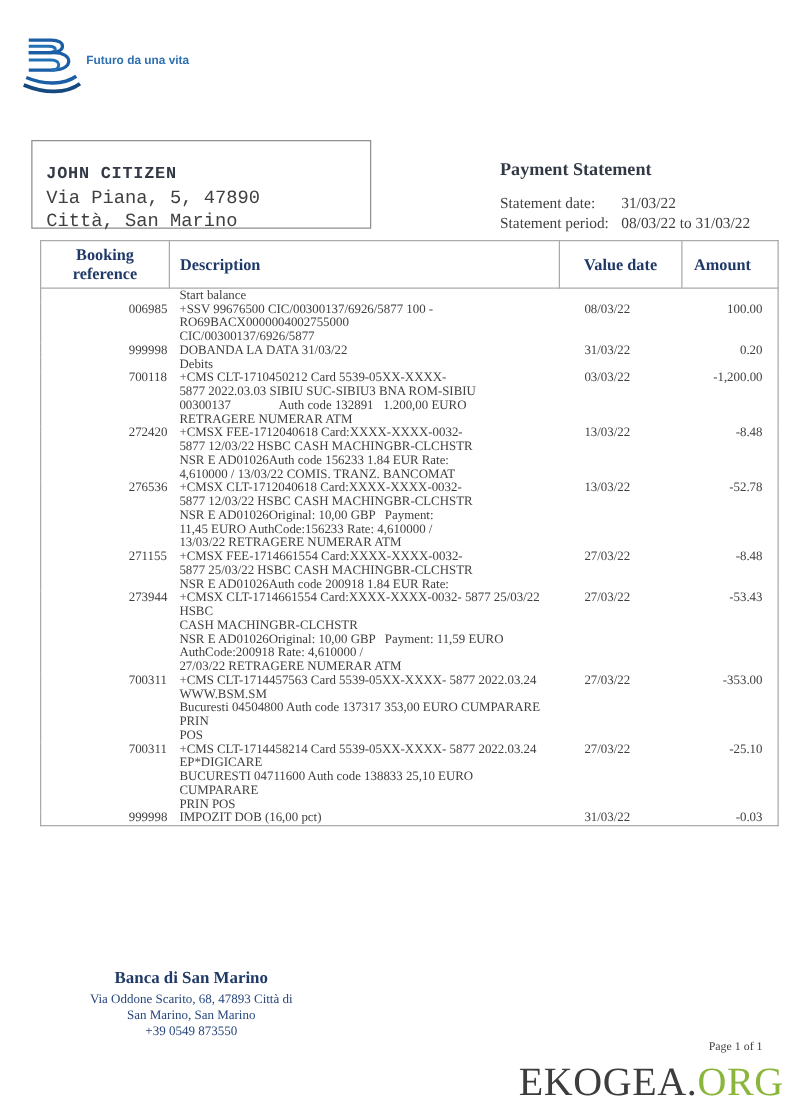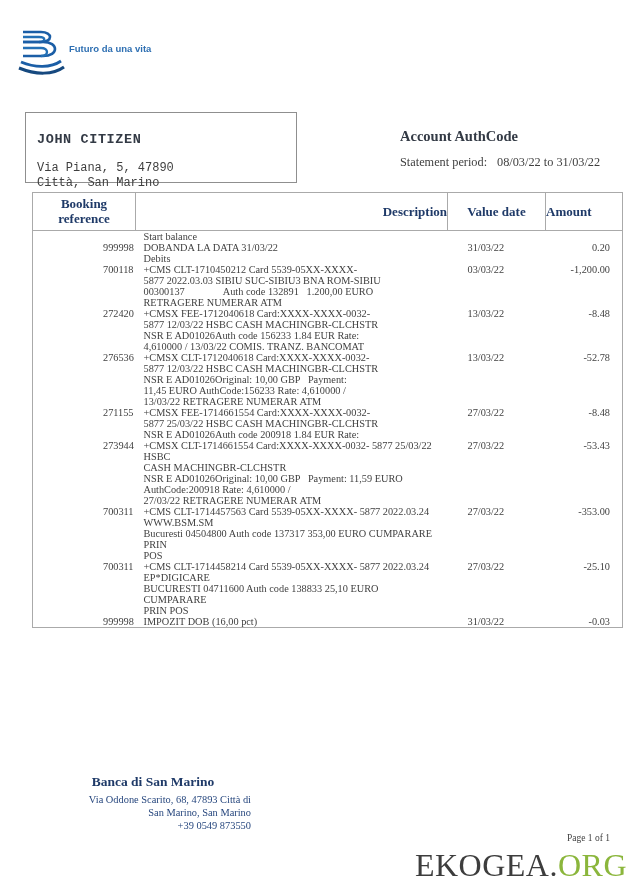--- a/index.html
+++ b/index.html
@@ -21,21 +21,21 @@
     font-family:"Liberation Sans", sans-serif; font-size:9.5px; font-weight:bold;
     color:var(--tagline-blue); text-align:right; margin-top:3px; padding-right:1px;
   }
 
   
   .recipient-box {
     position:absolute; left:25px; top:112px; width:272px; height:71px;
     border:1px solid #8f8f8f; box-sizing:border-box; padding:19px 11px;font-family:Liberation Mono, monospace;
   }
   .recipient-name { font-size:13.5px; font-weight:bold; color:var(--heading-dark); letter-spacing:0.6px; }
-  .recipient-address { font-size:12px; color:var(--text-dark); width:175px; line-height:1.28; margin-top:14px; }
+  .recipient-address { font-size:15px; color:var(--text-dark); width:175px; line-height:1.28; margin-top:2px; }
 
   
   .statement-info { position:absolute; left:400px; top:128px; width:220px; }
   .statement-title { font-size:14.5px; font-weight:bold; color:var(--heading-dark); margin-bottom:9px; }
   .statement-row { display:flex; font-size:12.3px; color:var(--text-dark); line-height:1.32; }
   .statement-label { width:97px; flex:0 0 97px; }
 
   
   .stmt-table {
     position:absolute; left:32px; top:192px; width:590px;
@@ -46,33 +46,33 @@
   .stmt-table col.c-ref    { width:103px; }
   .stmt-table col.c-desc   { width:312px; }
   .stmt-table col.c-date   { width:98px;  }
   .stmt-table col.c-amount { width:77px;  }
   .stmt-table th {
     color:var(--header-navy); font-size:13px; font-weight:bold;
     height:37px; vertical-align:middle; border:1px solid var(--border-gray);
     padding:0;
   }
   .stmt-table th.h-ref  { padding:0 14px; text-align:center; line-height:1.1; }
-  .stmt-table th.h-desc { text-align:right; padding-left:8px; }
+  .stmt-table th.h-desc { text-align:left; padding-left:8px; }
   .stmt-table th.h-date { text-align:center; }
-  .stmt-table th.h-amount { text-align:left; padding-right:12px; }
+  .stmt-table th.h-amount { text-align:center; padding-right:12px; }
   .stmt-table td { vertical-align:top; padding:0; }
   td.ref    { padding-left:70px; }
   td.desc   { padding-left:8px; padding-right:4px; white-space:pre-wrap; }
   td.date   { padding-left:20px; }
   td.amount { text-align:right; padding-right:12px; }
 
   
   .footer-bank { position:absolute; left:55px; top:774px; width:196px; text-align:center; }
   .footer-bank-name { font-size:13.5px; font-weight:bold; color:var(--header-navy); margin-bottom:3px; }
-  .footer-line { font-size:10.4px; line-height:13px; color:var(--footer-navy);text-align:right; }
+  .footer-line { font-size:10.4px; line-height:13px; color:var(--footer-navy); }
 
   .page-number { position:absolute; right:24px; top:833px; font-size:9.5px; color:var(--text-dark); }
 
   .watermark {
     position:absolute; right:7px; top:847px;
     font-family:Liberation Serif, serif; font-size:32px; letter-spacing:0.5px;
   }
   .watermark-primary { color:var(--watermark-dark); }
   .watermark-secondary { color:var(--watermark-green); }
 </style>
@@ -94,21 +94,25 @@
       <div class="logo-tagline">Futuro da una vita</div>
     </div>
   </div>
 
   <div class="recipient-box">
     <div class="recipient-name">JOHN CITIZEN</div>
     <div class="recipient-address">Via Piana, 5, 47890 Città, San Marino</div>
   </div>
 
   <div class="statement-info">
-    <div class="statement-title">Account AuthCode</div>
+    <div class="statement-title">Payment Statement</div>
+    <div class="statement-row">
+      <span class="statement-label">Statement date:</span>
+      <span>31/03/22</span>
+    </div>
     <div class="statement-row">
       <span class="statement-label">Statement period:</span>
       <span>08/03/22 to 31/03/22</span>
     </div>
   </div>
 
   <table class="stmt-table">
     <colgroup>
         <col class="c-ref">
         <col class="c-desc">
@@ -125,20 +129,28 @@
     </thead>
     <tbody>
     <tr>
       <td class="ref"></td>
       <td class="desc">Start balance</td>
       <td class="date"></td>
       <td class="amount"></td>
     </tr>
 
 
+    <tr>
+      <td class="ref">006985</td>
+      <td class="desc">+SSV 99676500 CIC/00300137/6926/5877 100 -
+RO69BACX0000004002755000
+CIC/00300137/6926/5877</td>
+      <td class="date">08/03/22</td>
+      <td class="amount">100.00</td>
+    </tr>
 
     <tr>
       <td class="ref">999998</td>
       <td class="desc">DOBANDA LA DATA 31/03/22</td>
       <td class="date">31/03/22</td>
       <td class="amount">0.20</td>
     </tr>
 
     <tr>
       <td class="ref"></td>

